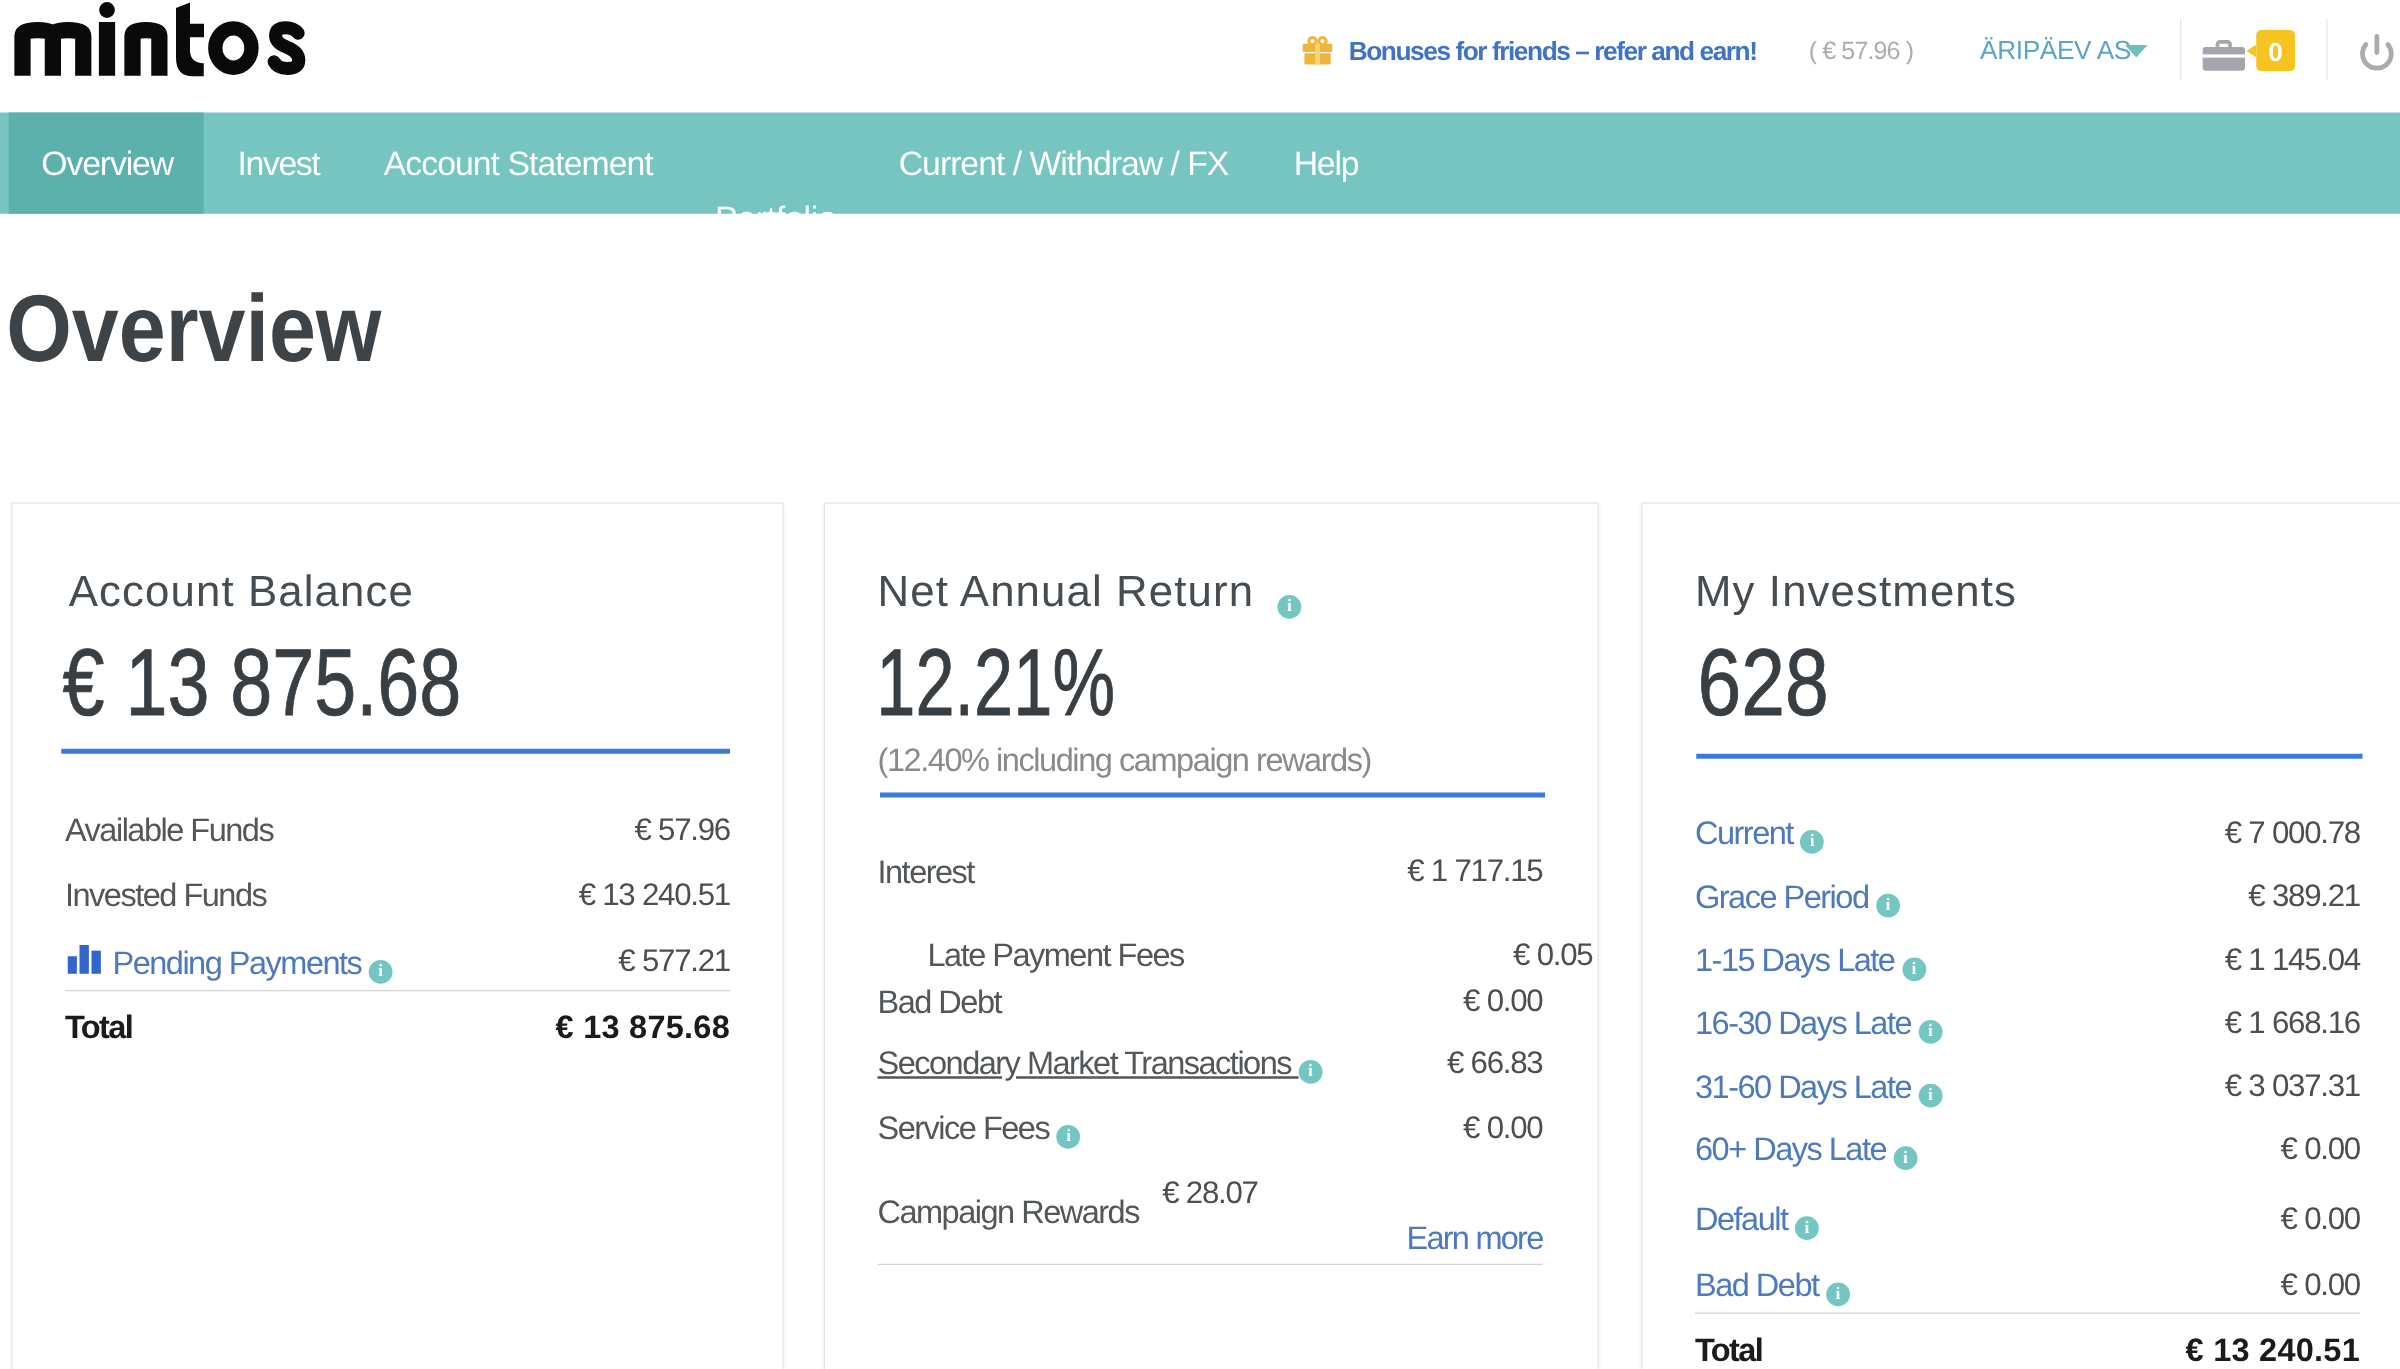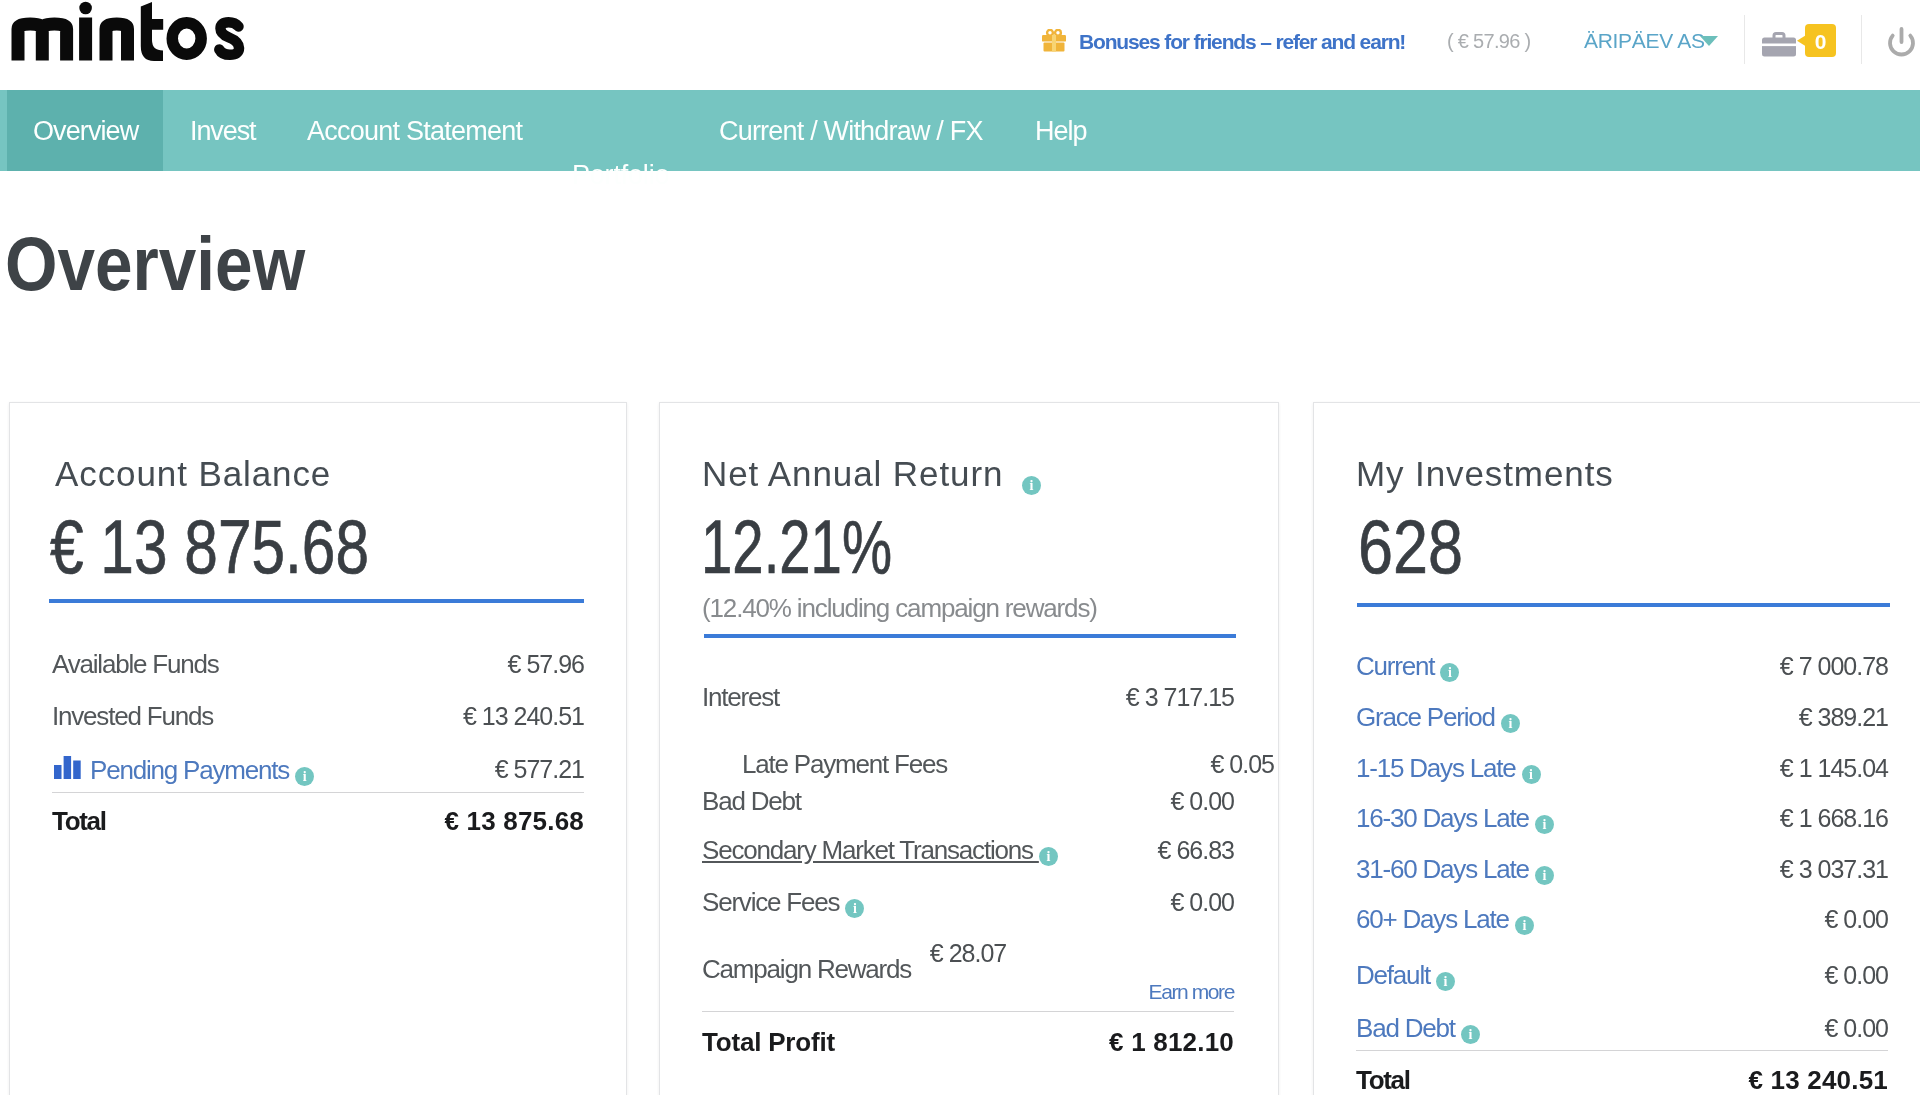--- a/index.html
+++ b/index.html
@@ -111,30 +111,29 @@
     </svg><a class="lnk" href="#">Pending Payments</a> <span class="info">i</span><span class="val">€ 577.21</span></div>
   <div class="csep" style="top:388.7px;"></div>
   <div class="row tot" style="top:405px;">Total<span class="val">€ 13 875.68</span></div>
 </div>
 
 <div class="card" style="left:659px; width:620px;">
   <div class="title" style="left:42px;">Net Annual Return <span class="info" style="margin-left:8px; vertical-align:-4px;">i</span></div>
   <div class="big" id="big2" style="left:41px; transform:scaleX(0.7409);">12.21%</div>
   <div class="abs" style="left:42px; top:192px; font-size:26px; letter-spacing:-1.15px; color:#888b8e;">(12.40% including campaign rewards)</div>
   <div class="rule" style="top:231px; left:44px; width:532px;"></div>
-  <div class="row" style="top:281px;">Interest<span class="val">€ 3 717.15</span></div>
+  <div class="row" style="top:281px;">Interest<span class="val">€ 1 717.15</span></div>
   <div class="row" style="top:348px;margin-left:40px;">Late Payment Fees<span class="val">€ 0.05</span></div>
   <div class="row" style="top:384.5px;">Bad Debt<span class="val">€ 0.00</span></div>
   <div class="row" style="top:433.5px;text-decoration:underline;">Secondary Market Transactions <span class="info">i</span><span class="val">€ 66.83</span></div>
   <div class="row" style="top:485.5px;">Service Fees <span class="info">i</span><span class="val">€ 0.00</span></div>
   <div class="row" style="top:553px;">Campaign Rewards</div>
   <div class="row" style="top:537px; text-align:center;"><span class="val" style="float:none;">€ 28.07</span></div>
-  <div class="row" style="top:574.4px; text-align:right;"><a class="lnk" style="float:none; font-size:21px; letter-spacing:-1.4px;" href="#">Earn more</a></div>
+  <div class="row" style="top:574.4px; text-align:right;"><a class="lnk" style="float:none; font-size:26px; letter-spacing:-1.4px;" href="#">Earn more</a></div>
   <div class="csep" style="top:607.5px;"></div>
-  <div class="row tot" style="top:625.5px; letter-spacing:-0.2px;">Total Profit<span class="val">€ 1 812.10</span></div>
 </div>
 
 <div class="card" style="left:1313px; width:620px;">
   <div class="title" style="left:42px;">My Investments</div>
   <div class="big" id="big3" style="left:44px; transform:scaleX(0.8281);">628</div>
   <div class="rule" style="top:199.5px; left:43px; width:533px;"></div>
   <div class="row" style="top:250px;"><a class="lnk" href="#">Current</a> <span class="info">i</span><span class="val">€ 7 000.78</span></div>
   <div class="row" style="top:301px;"><a class="lnk" href="#">Grace Period</a> <span class="info">i</span><span class="val">€ 389.21</span></div>
   <div class="row" style="top:351.5px;"><a class="lnk" href="#">1-15 Days Late</a> <span class="info">i</span><span class="val">€ 1 145.04</span></div>
   <div class="row" style="top:402px;"><a class="lnk" href="#">16-30 Days Late</a> <span class="info">i</span><span class="val">€ 1 668.16</span></div>

